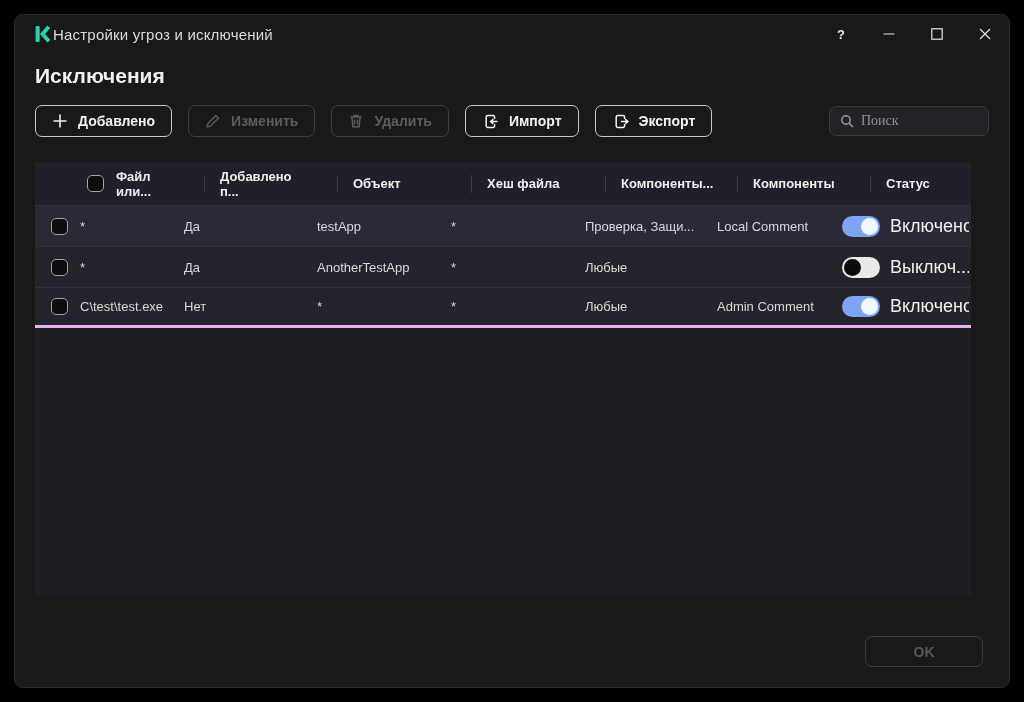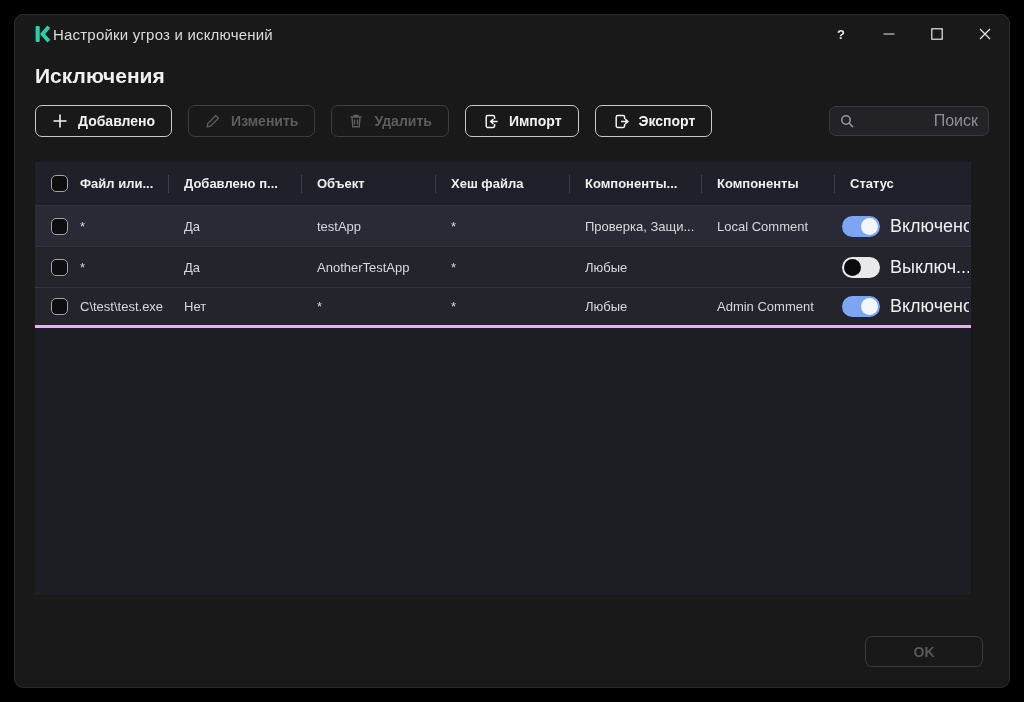--- a/index.html
+++ b/index.html
@@ -35,31 +35,31 @@
   .btn.disabled { border-color:#3e3e3e; color:#5d5d5d; }
   .btn.disabled svg { stroke:#5d5d5d; }
   .btn svg { stroke:#f2f2f2; }
 
   .searchbox {
     margin-left:auto; width:160px; height:30px; display:flex; align-items:center;
     background:#232327; border:1px solid #3a3a40; border-radius:7px; padding:0 10px; gap:7px;
   }
   .searchbox input {
     flex:1; min-width:0; background:transparent; border:none; outline:none;
-    color:#e6e6e6; font-size:16px; font-family:Liberation Sans, sans-serif;text-align:right;
+    color:#e6e6e6; font-size:14px; font-family:Liberation Serif, serif;
   }
   .searchbox input::placeholder { color:#90909a; }
 
   
   .table { margin-top:25px; width:936px; height:433px; background:#1d1d24; overflow:hidden; }
   .tgrid { display:grid; grid-template-columns:133px 133px 134px 134px 132px 133px 135px;
            align-items:center; }
   .thead { height:43px; background:#20202a; }
   .th { position:relative; padding-left:16px; font-size:13px; font-weight:700; color:#efefef;
-        display:flex; align-items:center; gap:12px; height:100%; }
+        display:flex; align-items:center; gap:12px; height:100%;margin-left:36px; }
   .th + .th::before { content:""; position:absolute; left:0; top:50%; transform:translateY(-50%);
                       width:1px; height:18px; background:#3d3d46; }
   .trow { height:41px; background:#24242d; border-top:1px solid #32323b; }
   .trow:nth-child(2) { background:#2a2a37; }
   .trow:last-child { border-bottom:3px solid #f0abfc; }
   .td { padding-left:16px; font-size:13px; color:#d8d8dc; white-space:nowrap; overflow:hidden;
         display:flex; align-items:center; gap:12px; }
   .td.status { padding-left:8px; gap:10px; }
 
   .checkbox { width:17px; height:17px; border:1.5px solid #a2a2a8; border-radius:5px;

